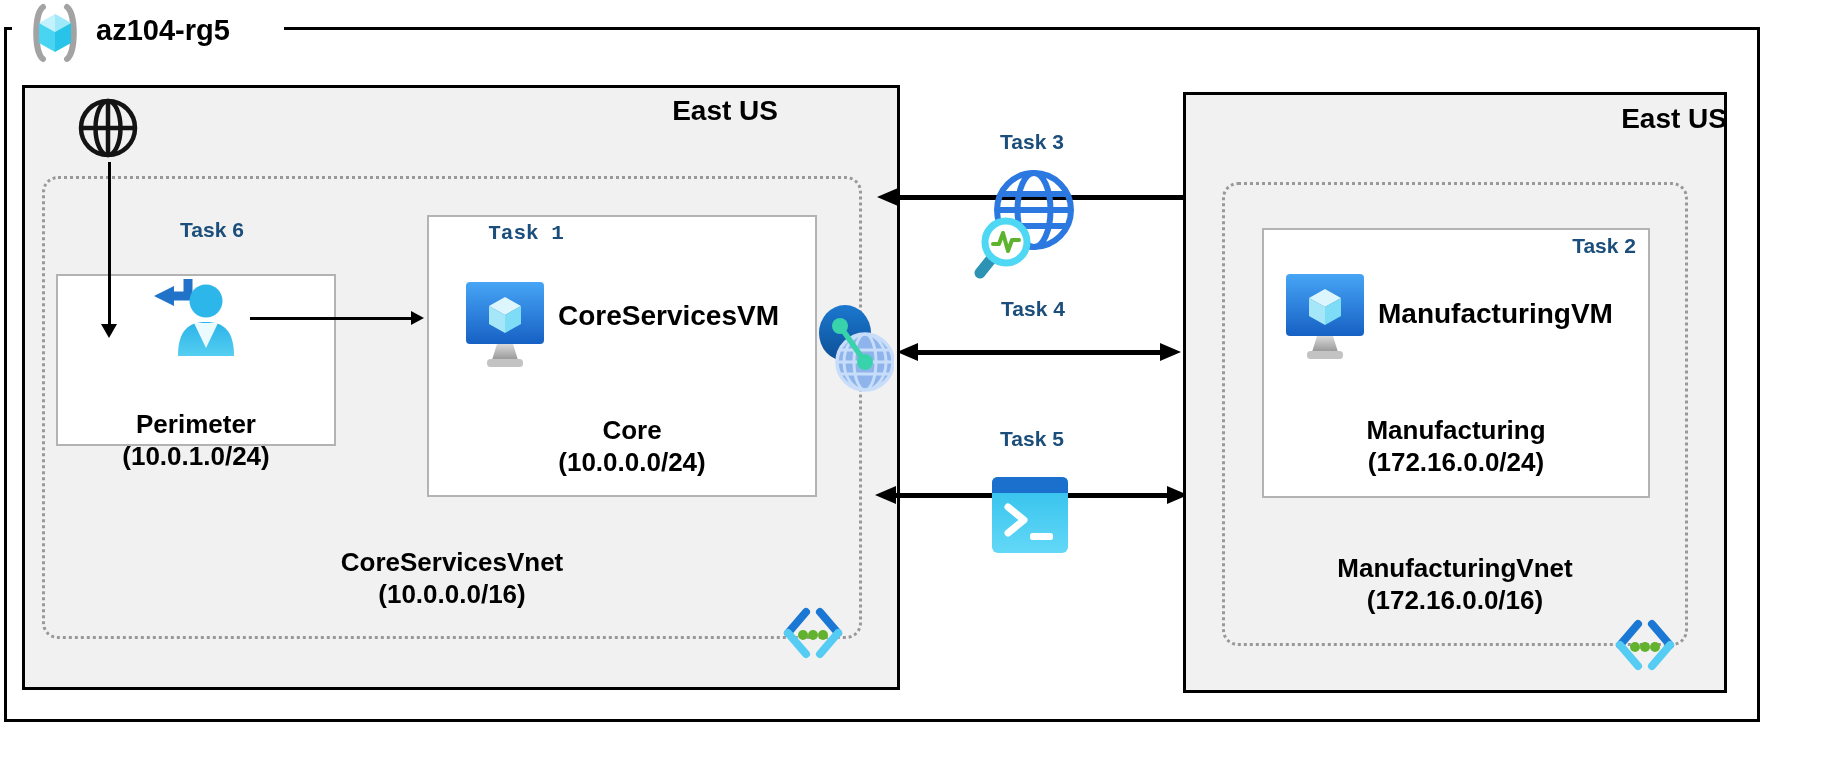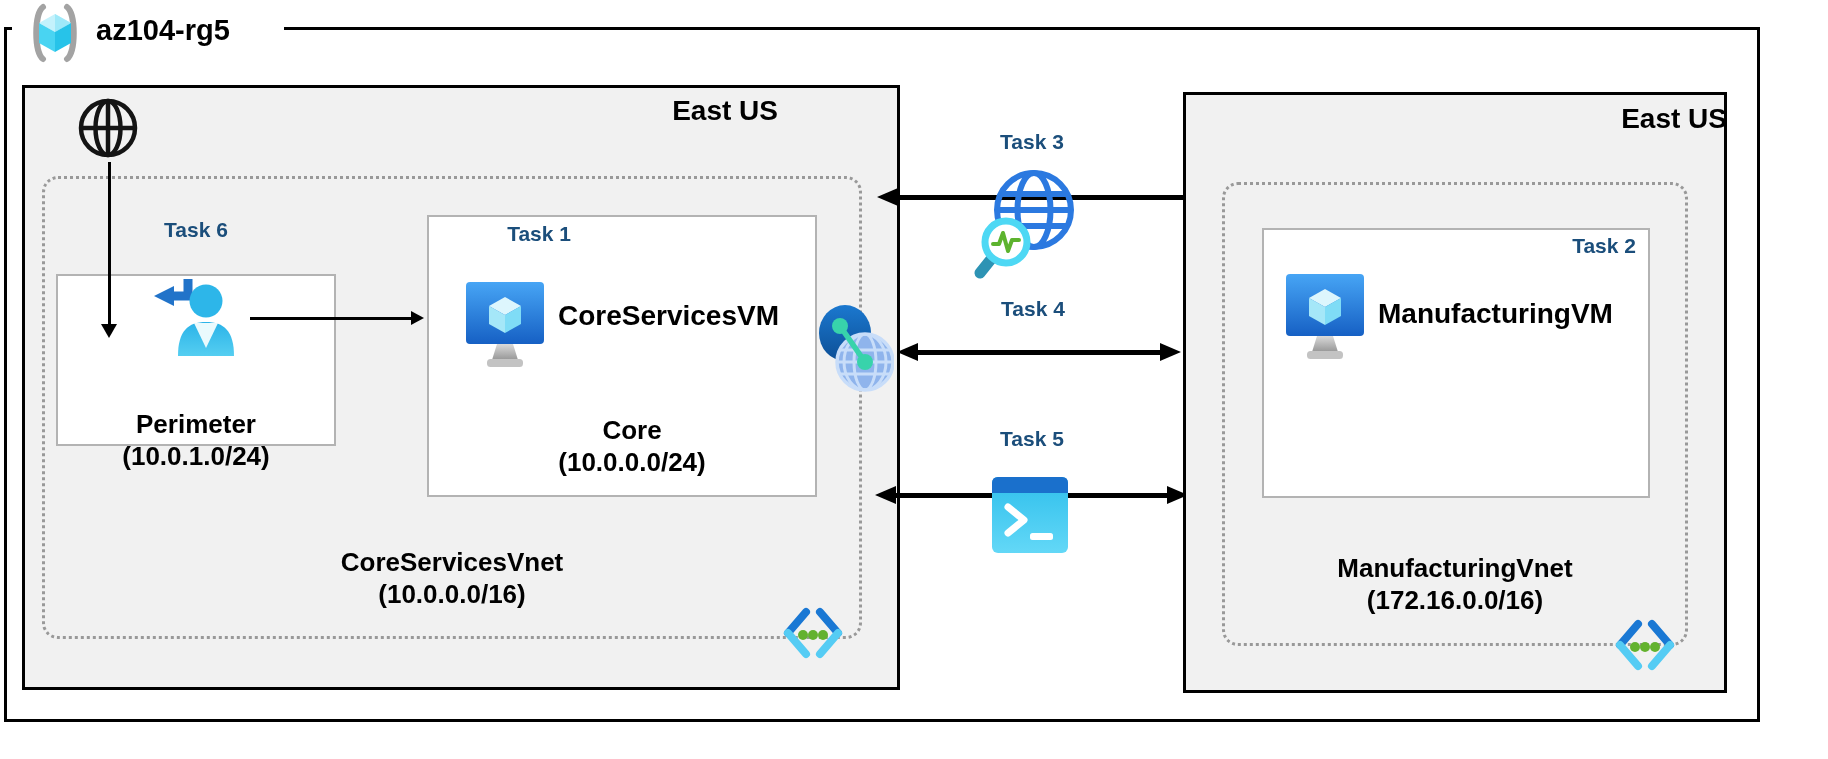--- a/index.html
+++ b/index.html
@@ -88,21 +88,21 @@
 
   <svg class="abs" style="left:76px;top:96px;" width="64" height="64" viewBox="0 0 64 64">
     <circle cx="32" cy="32" r="27" stroke="#141414" stroke-width="4.5" fill="none"></circle>
     <ellipse cx="32" cy="32" rx="12.5" ry="27" stroke="#141414" stroke-width="4.5" fill="none"></ellipse>
     <line x1="5" y1="32" x2="59" y2="32" stroke="#141414" stroke-width="4.5"></line>
     <line x1="32" y1="5" x2="32" y2="59" stroke="#141414" stroke-width="4.5"></line>
   </svg>
 
   <div class="abs dotted" style="left:42px;top:176px;width:820px;height:463px;"></div>
 
-  <div class="abs task" style="left:116px;top:218px;width:160px;">Task 6</div>
+  <div class="abs task" style="left:132px;top:218px;width:160px;">Task 6</div>
 
   <div class="abs whitebox" style="left:56px;top:274px;width:280px;height:172px;"></div>
 
   <svg class="abs" style="left:148px;top:276px;" width="92" height="86" viewBox="0 0 92 86">
     <path d="M40 3 L40 20 L24 20" stroke="#2173c9" stroke-width="9" fill="none"></path>
     <polygon points="26,10 26,30 6,20" fill="#2173c9"></polygon>
     <path d="M30 80 C30 55 40 46 58 46 C76 46 86 55 86 80 Z" fill="url(#gPerson)"></path>
     <polygon points="46,47 70,47 58,72" fill="#eafafd"></polygon>
     <circle cx="58" cy="25" r="16.5" fill="#2db6e9"></circle>
   </svg>
@@ -111,21 +111,21 @@
     <div>Perimeter</div>
     <div>(10.0.1.0/24)</div>
   </div>
 
   <div class="abs tarrow" style="left:250px;top:311px;width:174px;">
     <span class="line"></span>
     <span class="head-r"></span>
   </div>
 
   <div class="abs whitebox" style="left:427px;top:215px;width:390px;height:282px;"></div>
-  <div class="abs task" style="left:451px;top:222px;width:120px;text-align:right;">Task 1</div>
+  <div class="abs task" style="left:466px;top:222px;width:120px;text-align:center;font-family:Liberation Mono, monospace;">Task 1</div>
 
   <svg class="abs" style="left:464px;top:280px;" width="82" height="96" viewBox="0 0 82 96">
     <rect x="2" y="2" width="78" height="62" rx="4" fill="url(#gScreen)"></rect>
     <polygon points="41,17 57,26 41,35 25,26" fill="#ddf6fd"></polygon>
     <polygon points="25,26 41,35 41,53 25,44" fill="#a5e7f8"></polygon>
     <polygon points="57,26 41,35 41,53 57,44" fill="#7fdcf6"></polygon>
     <polygon points="33,64 49,64 54,80 28,80" fill="url(#gStand)"></polygon>
     <rect x="23" y="79" width="36" height="8" rx="3.5" fill="#c3c3c3"></rect>
   </svg>
   <div class="abs vmname" style="left:558px;top:300px;">CoreServicesVM</div>
@@ -238,20 +238,24 @@
   <svg class="abs" style="left:1284px;top:272px;" width="82" height="96" viewBox="0 0 82 96">
     <rect x="2" y="2" width="78" height="62" rx="4" fill="url(#gScreen)"></rect>
     <polygon points="41,17 57,26 41,35 25,26" fill="#ddf6fd"></polygon>
     <polygon points="25,26 41,35 41,53 25,44" fill="#a5e7f8"></polygon>
     <polygon points="57,26 41,35 41,53 57,44" fill="#7fdcf6"></polygon>
     <polygon points="33,64 49,64 54,80 28,80" fill="url(#gStand)"></polygon>
     <rect x="23" y="79" width="36" height="8" rx="3.5" fill="#c3c3c3"></rect>
   </svg>
   <div class="abs vmname" style="left:1378px;top:298px;">ManufacturingVM</div>
 
+  <div class="abs blk" style="left:1262px;top:414px;width:388px;">
+    <div>Manufacturing</div>
+    <div>(172.16.0.0/24)</div>
+  </div>
 
   <div class="abs blk" style="left:1222px;top:552px;width:466px;">
     <div>ManufacturingVnet</div>
     <div>(172.16.0.0/16)</div>
   </div>
 
   <svg class="abs" style="left:1614px;top:618px;" width="62" height="54" viewBox="0 0 62 54">
     <path d="M24 6 L6 27" stroke="#1a78d4" stroke-width="8" stroke-linecap="round"></path>
     <path d="M6 27 L24 48" stroke="#55ccf4" stroke-width="8" stroke-linecap="round"></path>
     <path d="M38 6 L56 27" stroke="#1a78d4" stroke-width="8" stroke-linecap="round"></path>

